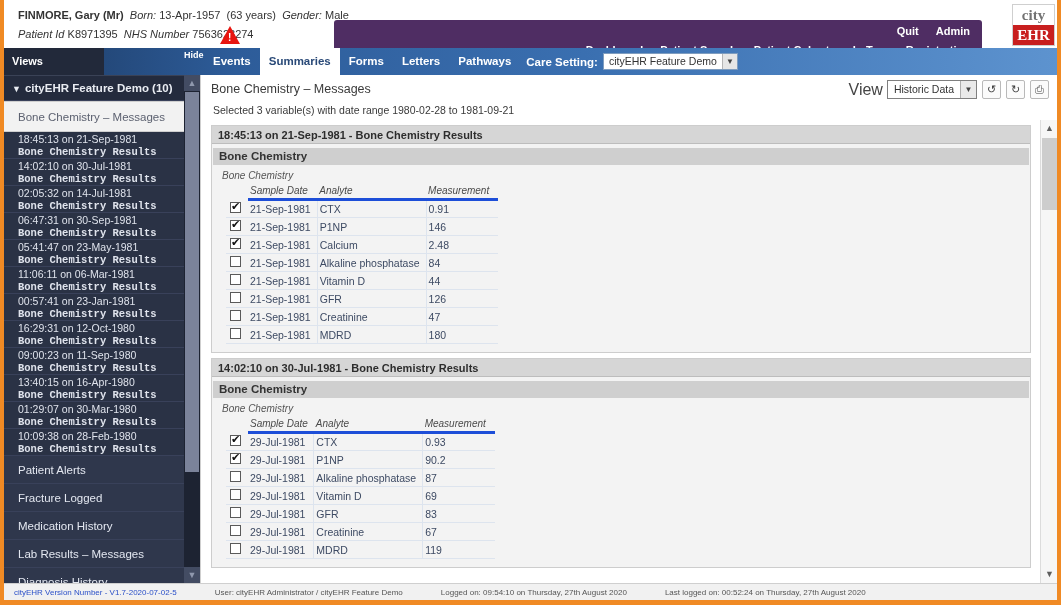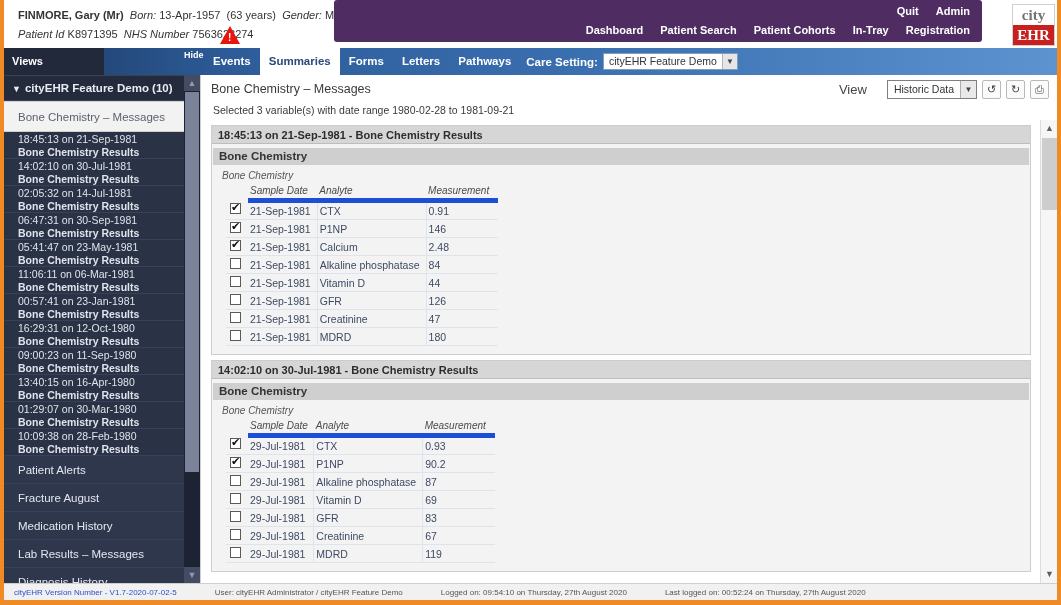--- a/index.html
+++ b/index.html
@@ -38,21 +38,21 @@
     width: 0; height: 0;
     border-left: 10px solid transparent;
     border-right: 10px solid transparent;
     border-bottom: 18px solid #e8150f;
   }
   .warn-bang {
     position: absolute; left: 224px; top: 33px;
     color: #fff; font-size: 10px; font-weight: bold; line-height: 10px;
   }
   .purple-bar {
-    position: absolute; left: 330px; top: 0;
+    position: absolute; left: 330px; top: 20px;
     width: 648px; height: 42px;
     background: #4f2d63;
     border-radius: 3px;
   }
   .nav-top {
     position: absolute; right: 12px; top: 5px;
     font-size: 11px; color: #fff; font-weight: bold;
   }
   .nav-bot {
     position: absolute; right: 12px; top: 24px;
@@ -141,21 +141,21 @@
     background: #f2f2f2; color: #5c6170;
     font-size: 11.5px; padding-left: 14px;
     border-top: 1px solid #cfcfcf; border-bottom: 1px solid #cfcfcf;
   }
   .evt {
     height: 27px; padding-left: 14px;
     border-bottom: 1px solid #39415a;
     color: #dfe3ec; background: #2a3245;
   }
   .evt .l1 { font-size: 10.5px; line-height: 14px; }
-  .evt .l2 { font-size: 10.5px; line-height: 13px; font-weight: bold; }
+  .evt .l2 { font-size: 10.5px; line-height: 13px; font-weight: bold; font-family: Liberation Mono, monospace; }
   .cat {
     height: 28px; line-height: 28px;
     padding-left: 14px; color: #e3e7f0; font-size: 11.5px;
     border-bottom: 1px solid #39415a;
     background: #2f374c;
   }
   .sb-scroll {
     position: absolute; left: 180px; top: 75px;
     width: 16px; height: 508px;
     background: #1d2332;
@@ -180,21 +180,21 @@
     border-left: 1px solid #cfcfcf;
   }
   .main-title {
     position: absolute; left: 10px; top: 7px;
     font-size: 12.5px; color: #3a3a3a;
   }
   .view-ctl {
     position: absolute; right: 8px; top: 5px;
     display: flex; align-items: center;
   }
-  .view-lbl { font-size: 13px; color: #444; margin-right: 20px; }
+  .view-lbl { font-size: 16px; color: #444; margin-right: 4px; }
   .hd-select {
     display: flex; align-items: stretch; height: 19px;
     border: 1px solid #7f7f7f; background: #ffffff;
   }
   .hd-value {
     padding: 0 6px; font-size: 10.5px; color: #333; line-height: 17px;
     white-space: nowrap;
   }
   .hd-arrow {
     width: 16px; background: #e9e9e9; border-left: 1px solid #adadad;
@@ -236,21 +236,21 @@
     margin: 0 1px 0 1px;
   }
   .sub-hd {
     font-size: 10px; color: #555; font-style: italic;
     padding: 5px 0 3px 10px;
   }
   table.res { border-collapse: collapse; margin-left: 14px; }
   table.res th {
     font-size: 10px; color: #4a4a4a; font-style: italic;
     font-weight: normal; text-align: left;
-    padding: 1px 6px 2px 2px; border-bottom: 5px solid #1d4ed8;
+    padding: 1px 6px 2px 2px; border-bottom: 3px solid #1d4ed8;
   }
   table.res td {
     font-size: 10.5px; color: #3d4a63;
     padding: 2px 6px 2px 2px;
     border-bottom: 1px solid #dde4ee;
     border-right: 1px solid #dde4ee;
     background: #f3f3f3;
     white-space: nowrap;
   }
   table.res td.cb { border-right: none; width: 22px; padding-left: 4px; }
@@ -405,21 +405,21 @@
           <div class="l1">01:29:07 on 30-Mar-1980</div>
           <div class="l2">Bone Chemistry Results</div>
         </div>
         <div class="evt">
           <div class="l1">10:09:38 on 28-Feb-1980</div>
           <div class="l2">Bone Chemistry Results</div>
         </div>
       </div>
     <div id="sidebar-categories">
         <div class="cat">Patient Alerts</div>
-        <div class="cat">Fracture August</div>
+        <div class="cat">Fracture Logged</div>
         <div class="cat">Medication History</div>
         <div class="cat">Lab Results – Messages</div>
         <div class="cat">Diagnosis History</div>
       </div>
   </div>
   <div class="sb-scroll">
     <div class="sb-up">▲</div>
     <div class="sb-thumb"></div>
     <div class="sb-dn">▼</div>
   </div>

